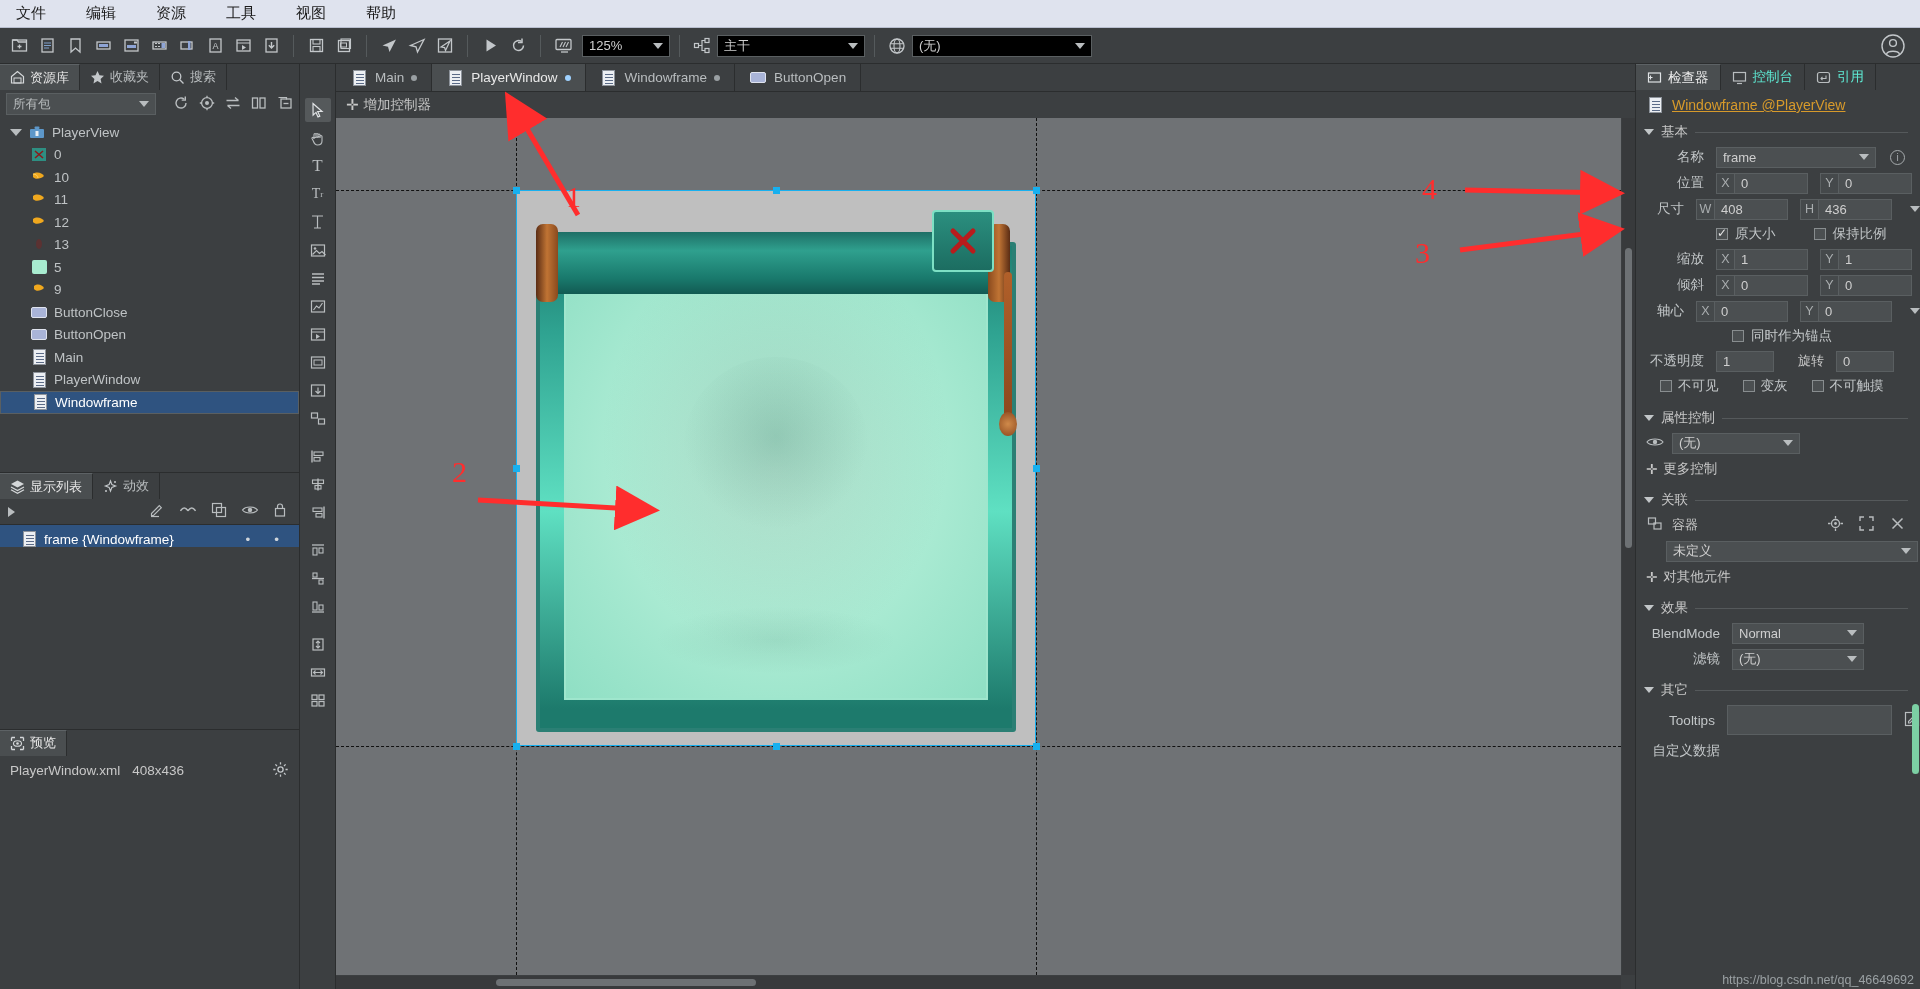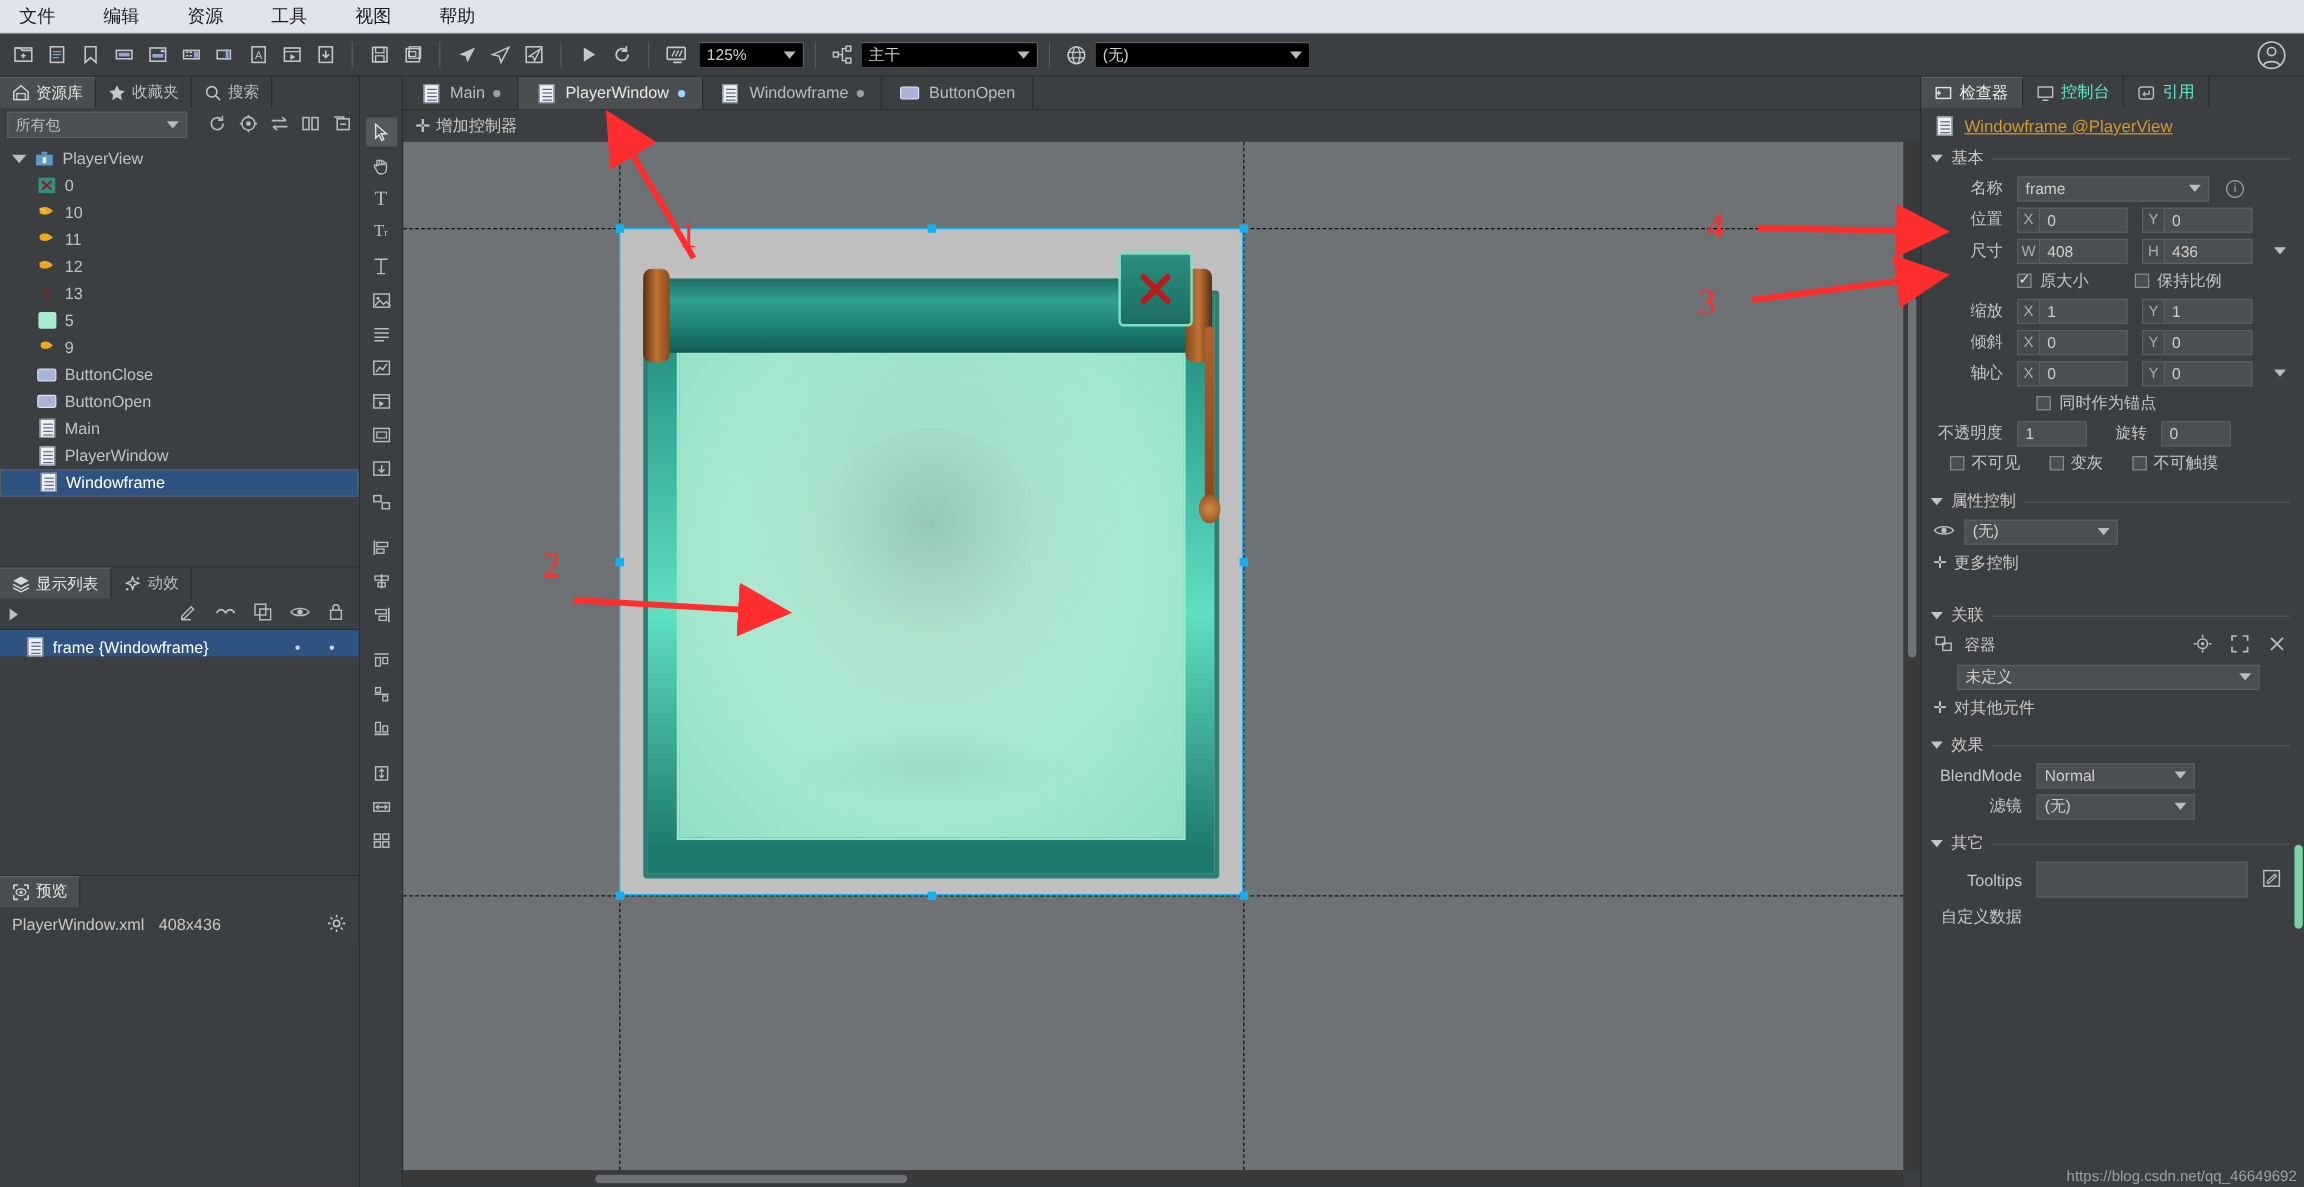--- a/index.html
+++ b/index.html
@@ -128,21 +128,21 @@
   .selrect { position:absolute; border:1px solid #17b0ef; }
 
   .hscroll { position:absolute; left:0; right:14px; bottom:0; height:13px; background:#383a3c; }
   .hthumb { position:absolute; left:160px; width:260px; top:3px; height:7px;
             background:#6d7174; border-radius:4px; }
   .vscroll { position:absolute; right:0; top:0; bottom:14px; width:13px; background:#383a3c; }
   .vthumb { position:absolute; top:130px; height:300px; left:3px; width:7px;
             background:#6d7174; border-radius:4px; }
 
   
-  .right { width:320px; background:#3c3f41; border-left:1px solid #2b2d2e;
+  .right { width:285px; background:#3c3f41; border-left:1px solid #2b2d2e;
            display:flex; flex-direction:column; position:relative; }
   .itabs { display:flex; height:26px; }
   .itab { display:flex; align-items:center; gap:6px; padding:0 11px; font-size:13.5px;
           color:#5eead4; border-right:1px solid #2b2d2e; cursor:pointer; }
   .itab.active { background:#4a4e50; color:#ededed; border-top:1px solid #5d6265; }
 
   .ins { flex:1; overflow:hidden; padding:0 0 0 0; }
   .titlerow { display:flex; align-items:center; gap:8px; height:30px; padding-left:10px; }
   .titlerow a { color:#d79a2b; text-decoration:underline; font-size:14px; cursor:pointer; }
 
@@ -1000,21 +1000,21 @@
           <span class="fin drop" style="width:128px;">
             <span>(无)</span>
             <span class="caret"></span>
           </span>
         </div>
         <div class="addrow">
           <span>✛</span>
           <span>更多控制</span>
         </div>
 
-        <div class="sect" style="margin-top:19px;">
+        <div class="sect" style="margin-top:6px;">
           <span class="tri-d"></span>
           <span>关联</span>
           <span class="rule"></span>
         </div>
         <div class="frow">
           <span style="width:22px;text-align:center;">
             <svg width="16" height="15" viewBox="0 0 16 15">
                 <rect x="1.5" y="2" width="7" height="6" fill="none" stroke="#b9bdbf" stroke-width="1.2"></rect>
                 <rect x="7" y="7" width="7" height="6" fill="none" stroke="#b9bdbf" stroke-width="1.2"></rect>
               </svg>

